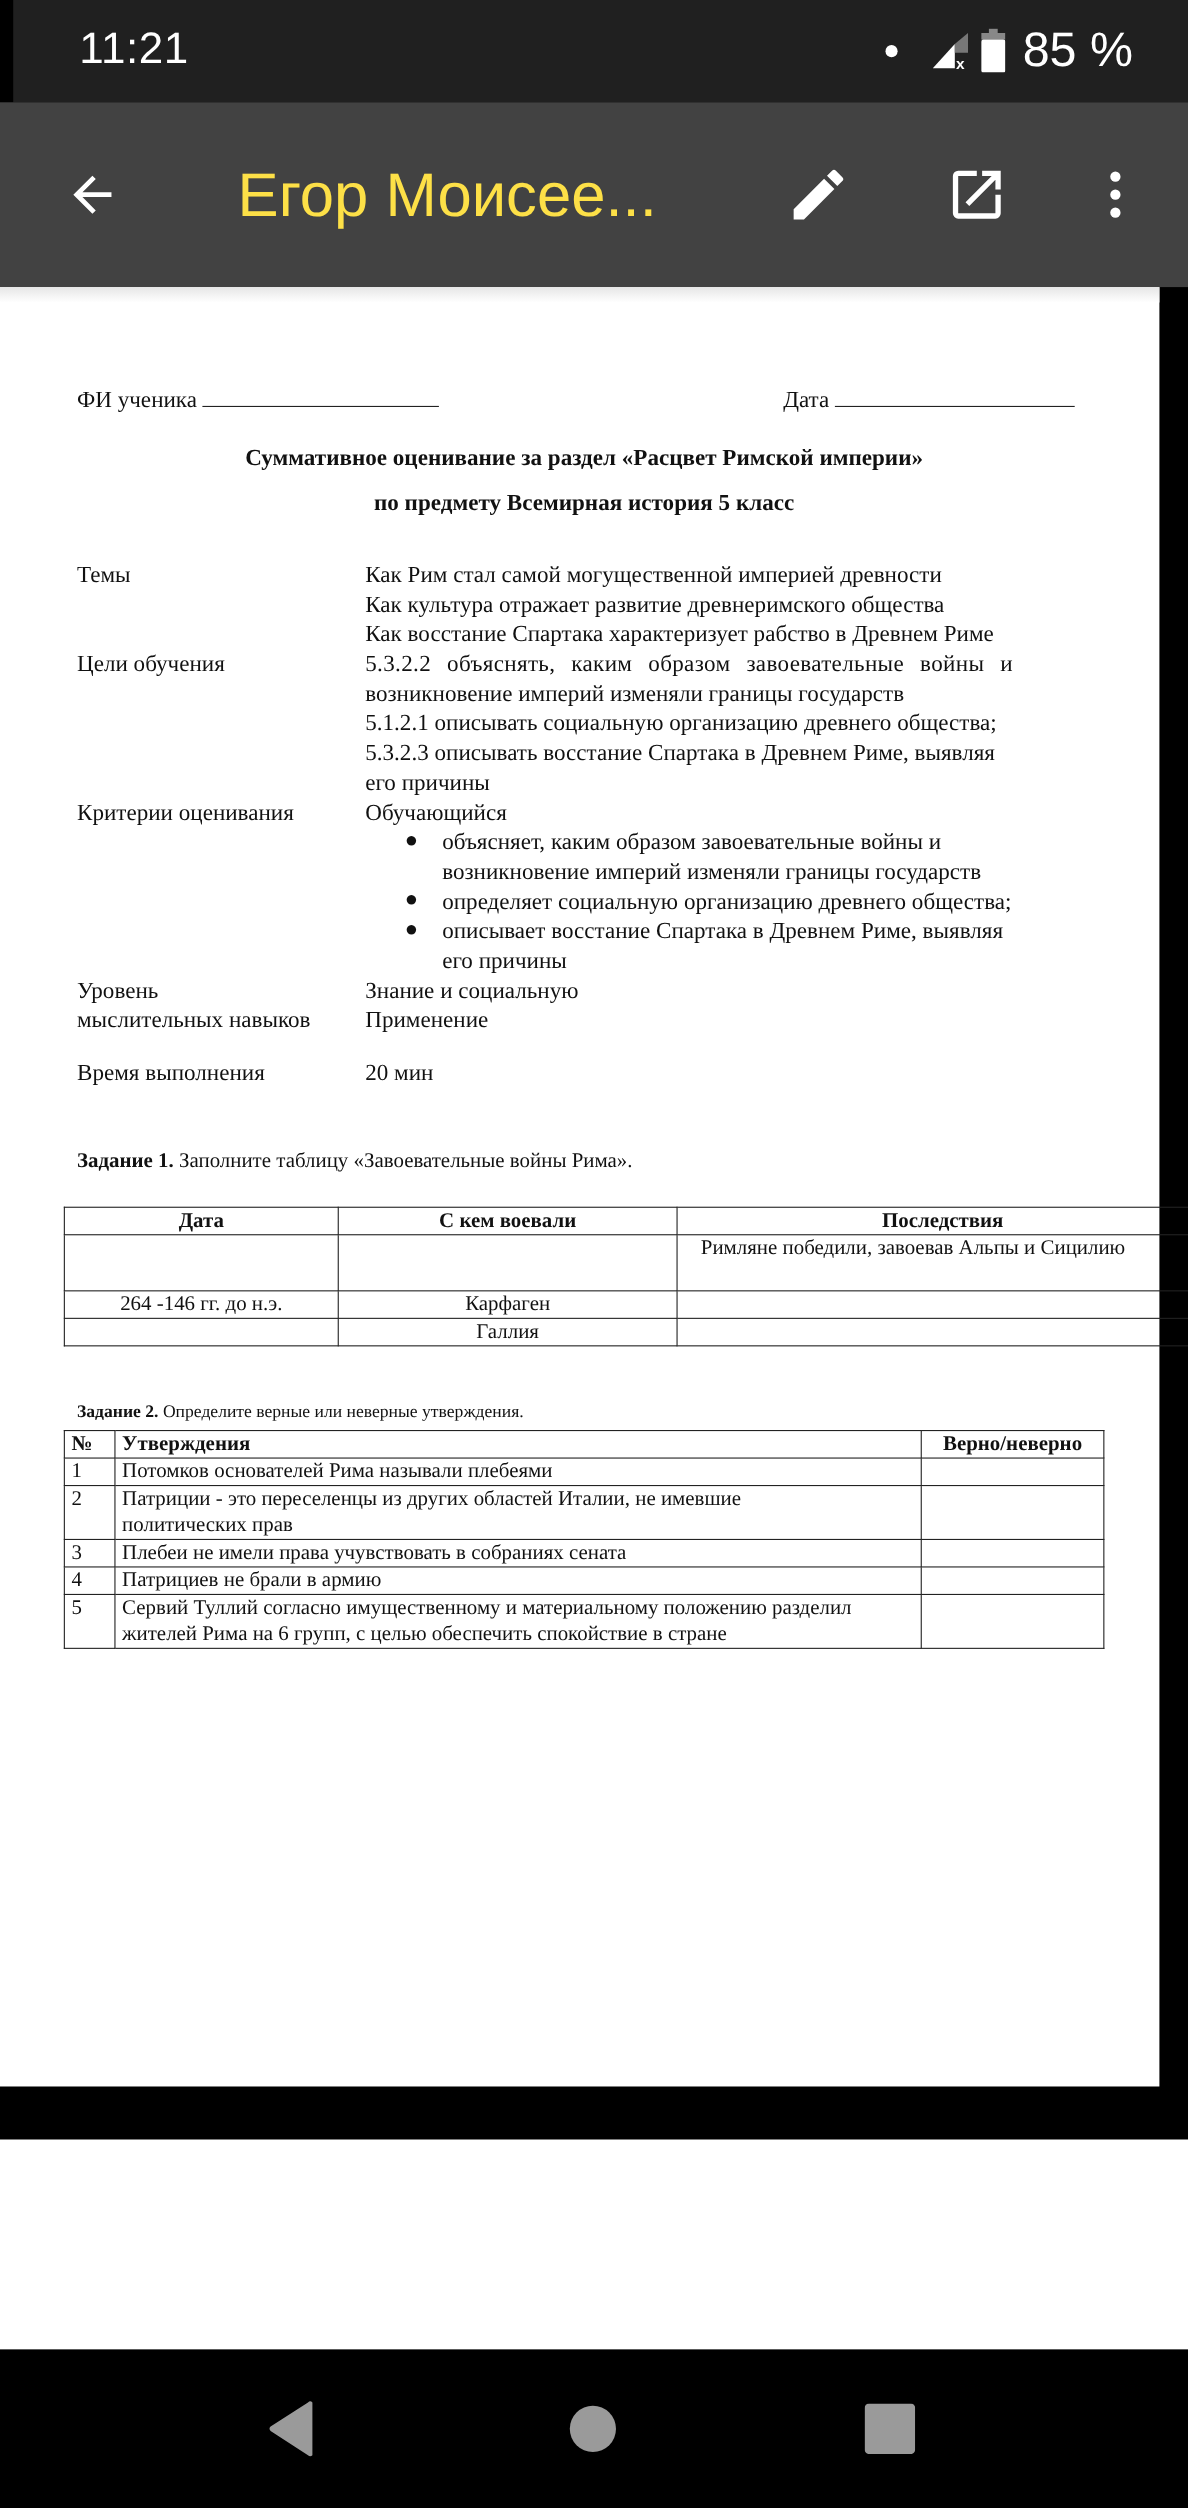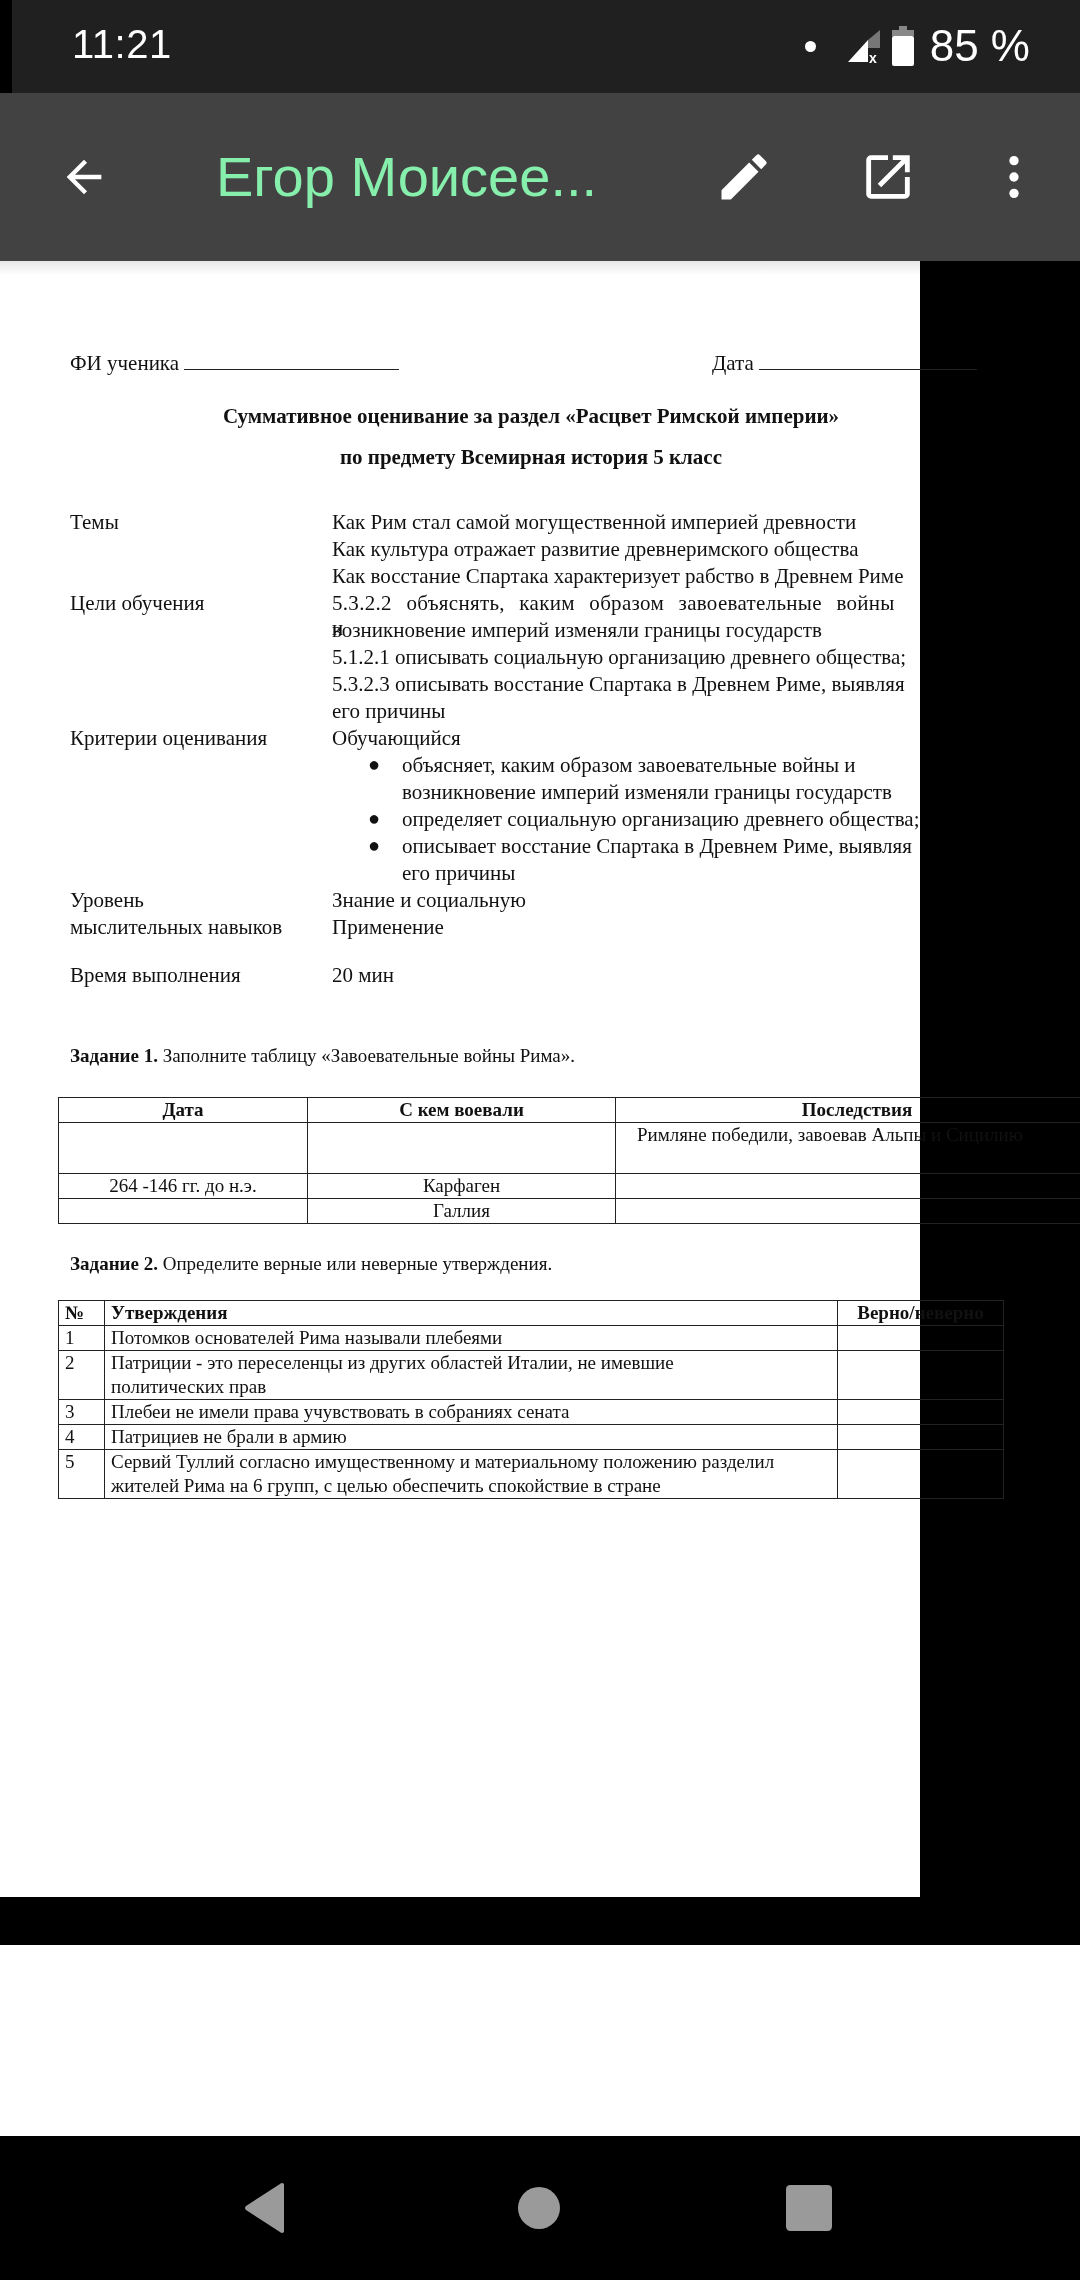--- a/index.html
+++ b/index.html
@@ -7,29 +7,29 @@
   body { position: relative; font-family: "Liberation Sans", sans-serif; }
 
   .status-bar { position: absolute; left: 12px; top: 0; width: 1080px; height: 93px; background: #202020; color: #fff; }
   .status-time { position: absolute; left: 60px; top: 22px; font-size: 40px; font-family: "Liberation Sans", sans-serif; letter-spacing: 0.5px; }
   .status-right { position: absolute; right: 62px; top: 22px; display: flex; align-items: center; height: 48px; }
   .notif-dot { width: 11px; height: 11px; border-radius: 50%; background: #fff; margin-right: 30px; }
   .signal { width: 36px; height: 36px; margin-right: 10px; }
   .battery { width: 22px; height: 40px; margin-right: 16px; }
   .battery-pct { font-size: 44px; }
 
-  .app-bar { position: absolute; left: 0; top: 93px; width: 1080px; height: 168px; background: #424242; color: #86efac; }
+  .app-bar { position: absolute; left: 0; top: 93px; width: 1080px; height: 168px; background: #424242; color: #fde047; }
   .app-bar .icon-btn { position: absolute; top: 50px; width: 68px; height: 68px; display: flex; align-items: center; justify-content: center; }
   .back-btn { left: 50px; }
   .edit-btn { left: 710px; }
   .open-btn { left: 854px; }
   .more-btn { left: 980px; }
   .app-title { position: absolute; left: 216px; top: 50px; font-size: 56px; line-height: 68px; white-space: nowrap; }
 
-  .page { position: absolute; left: 0; top: 261px; width: 920px; height: 1636px; background: #fff; color: #111; font-family: "Liberation Serif", serif; font-size: 21px; }
+  .page { position: absolute; left: 0; top: 261px; width: 1054px; height: 1636px; background: #fff; color: #111; font-family: "Liberation Serif", serif; font-size: 21px; }
   .page-shadow { position: absolute; left: 0; top: 0; width: 100%; height: 14px; background: linear-gradient(#e6e6e6, #fff); }
   .band { position: absolute; left: 0; top: 1897px; width: 1080px; height: 48px; background: #000; }
   .page2 { position: absolute; left: 0; top: 1945px; width: 1080px; height: 191px; background: #fff; }
 
   .nav-bar { position: absolute; left: 0; top: 2136px; width: 1080px; height: 144px; background: #000; }
   .nav-btn { position: absolute; top: 40px; width: 64px; height: 64px; display: flex; align-items: center; justify-content: center; }
 
   .abs { position: absolute; white-space: nowrap; }
   .b { font-weight: bold; }
   .fi-line { border-bottom: 1px solid #222; display: inline-block; height: 20px; vertical-align: baseline; }
@@ -164,21 +164,21 @@
       <td class="c"></td>
     </tr>
     <tr>
       <td class="c"></td>
       <td class="c">Галлия</td>
       <td class="c"></td>
     </tr>
   </tbody>
     </table>
 
-  <div class="abs" style="left:70px; top:992px; font-size:19px;">
+  <div class="abs" style="left:70px; top:1014px; font-size:16px;">
     <span class="b">Задание 2.</span><span> Определите верные или неверные утверждения.</span>
   </div>
 
   <table class="t" style="left:58px; top:1039px; width:945px;">
     <colgroup>
         <col style="width:46px">
         <col style="width:733px">
         <col style="width:166px">
       </colgroup>
     <tbody>

